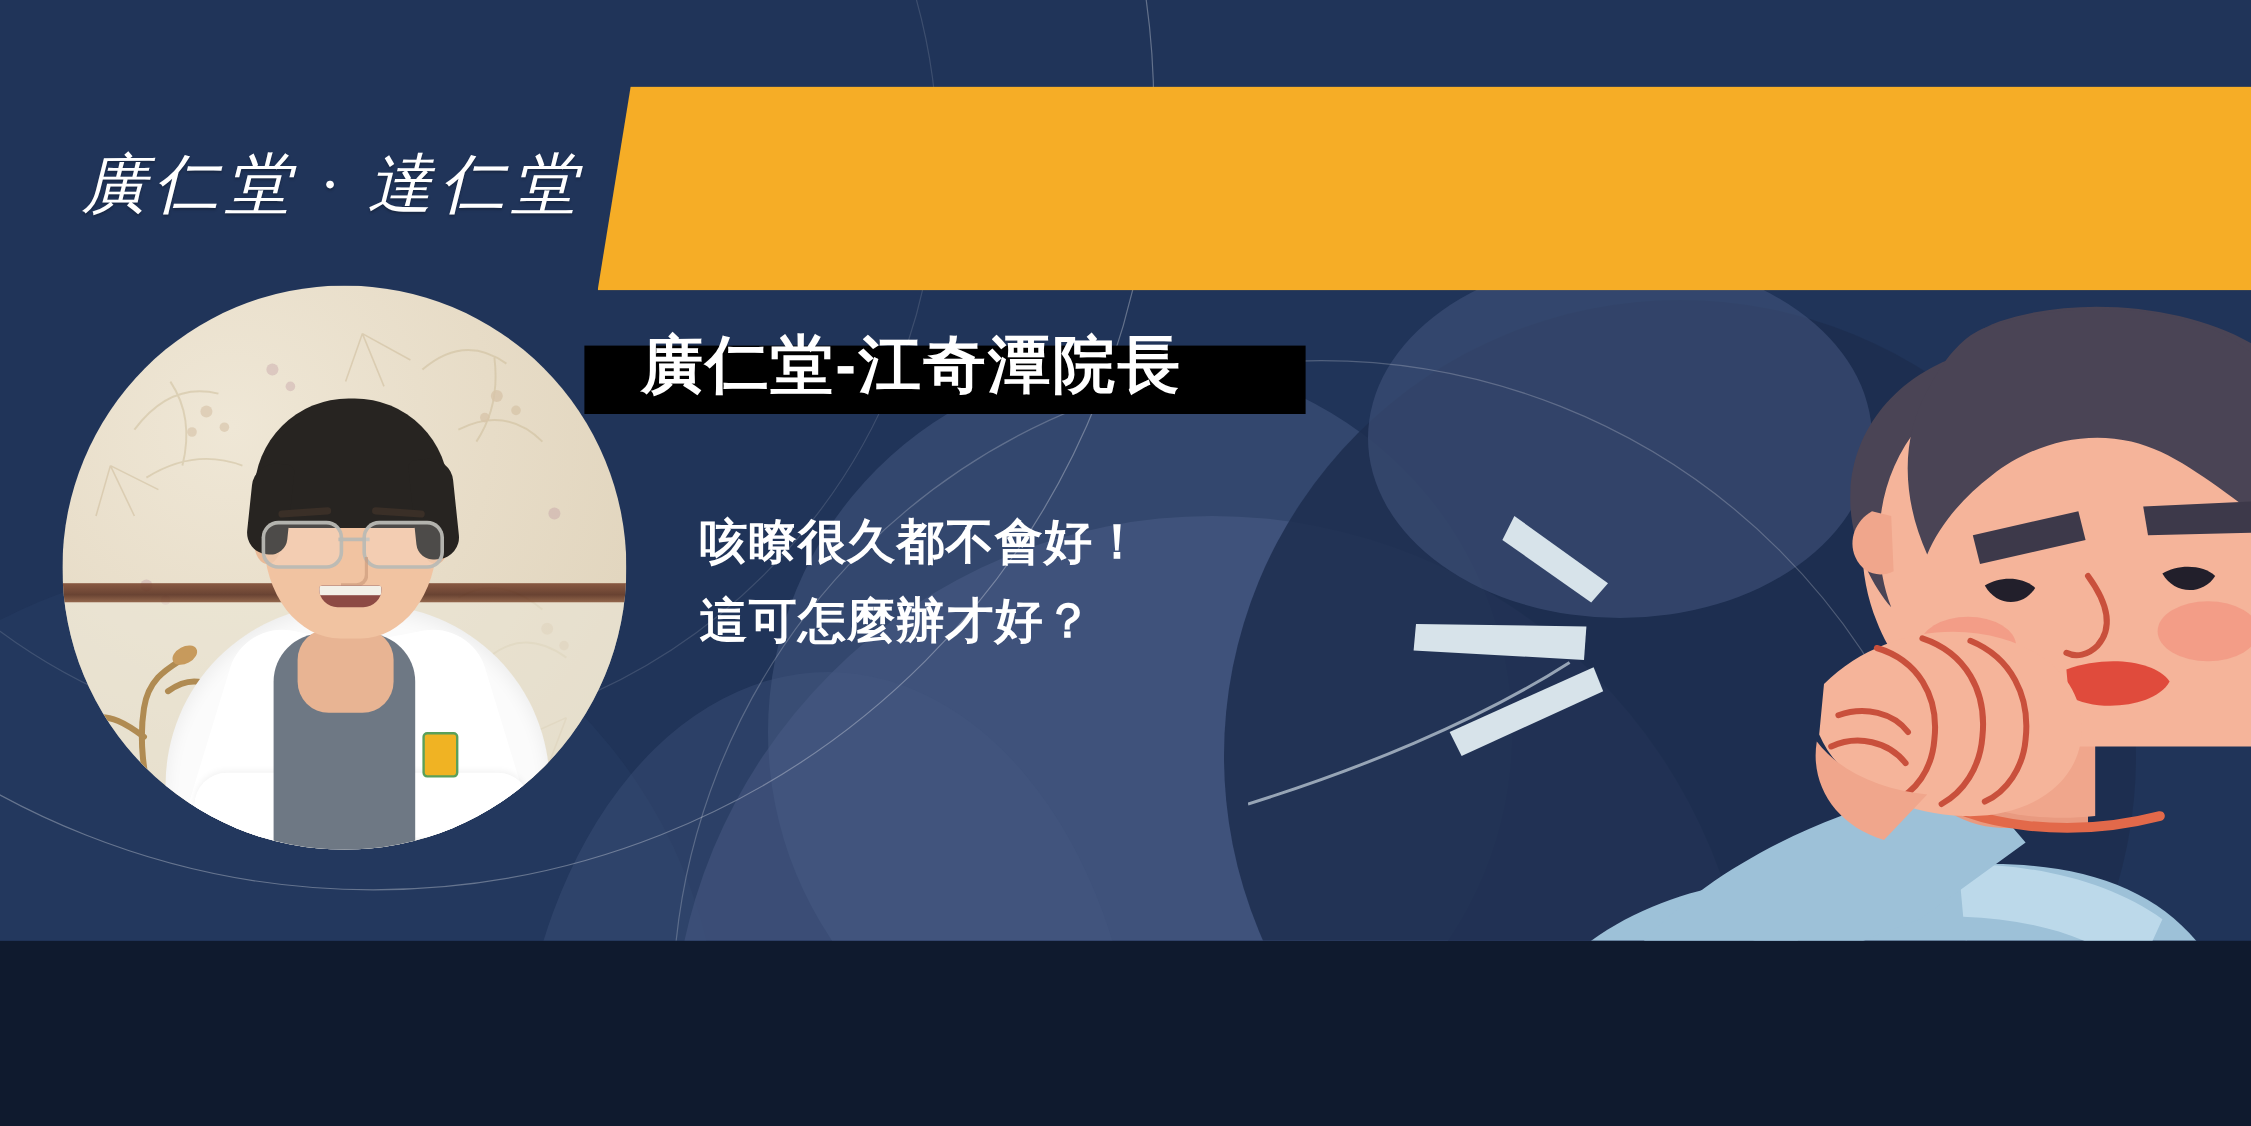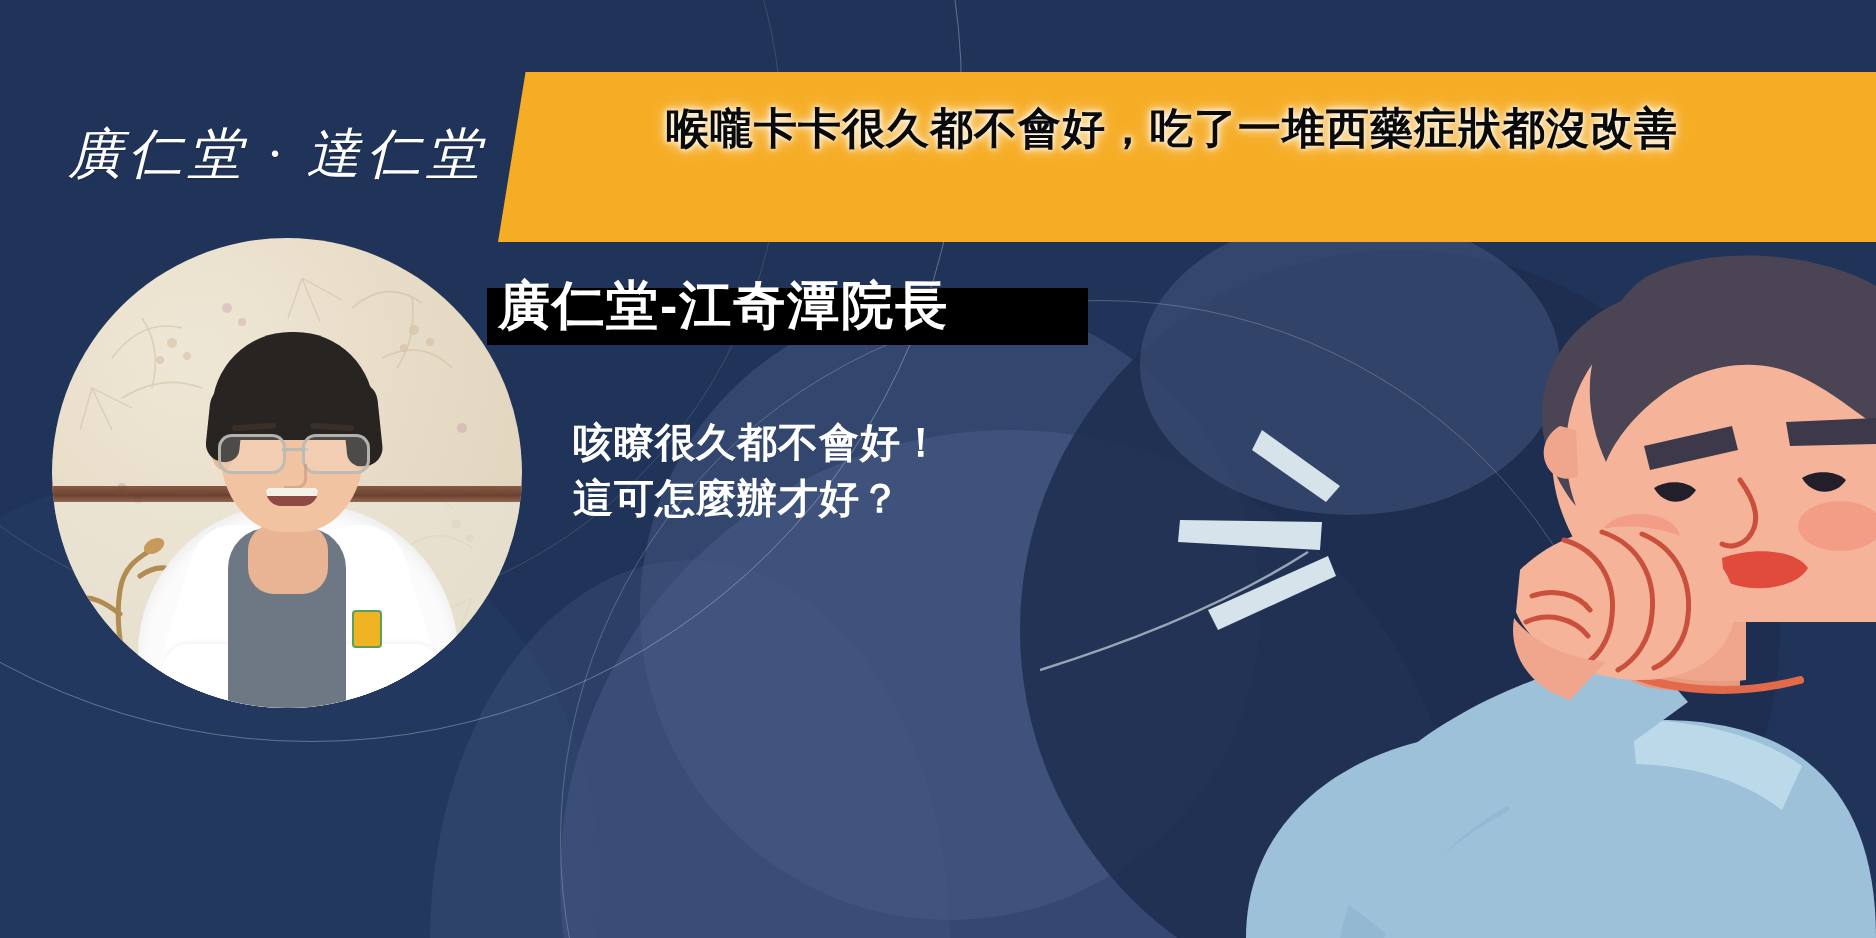--- a/index.html
+++ b/index.html
@@ -3,21 +3,21 @@
 <meta charset="utf-8">
 <style>
   html, body {
     margin: 0;
     padding: 0;
     background: #0f1a2e;
   }
   #stage {
     position: relative;
     width: 1876px;
-    height: 938px;
+    height: 784px;
     overflow: hidden;
     background: #203459;
     font-family: "Liberation Sans", "DejaVu Sans", sans-serif;
   }
 
   
   .bg-base {
     position: absolute;
     inset: 0;
     background: #203459;
@@ -248,21 +248,21 @@
   .title-bar {
     position: absolute;
     left: 487px;
     top: 288px;
     width: 601px;
     height: 57px;
     background: #000000;
   }
   .title-text {
     position: absolute;
-    left: 498px;
+    left: 534px;
     top: 274px;
     color: #ffffff;
     font-size: 52px;
     font-weight: 700;
     letter-spacing: 2px;
     line-height: 62px;
     white-space: nowrap;
   }
 
   
@@ -270,21 +270,21 @@
     position: absolute;
     left: 569px;
     top: 412px;
     color: #ffffff;
     font-size: 40px;
     font-weight: 700;
     line-height: 52px;
     letter-spacing: 1px;
     white-space: nowrap;
   }
-  .body-copy div { margin: 4px; }
+  .body-copy div { margin: 14px; }
 
   
   .person {
     position: absolute;
     left: 1040px;
     top: 250px;
     width: 836px;
     height: 688px;
   }
 </style>
@@ -375,21 +375,20 @@
         <b></b>
         <i class="r"></i>
     </div>
     <div class="doc-nose"></div>
     <div class="doc-mouth"></div>
     <div class="doc-badge"></div>
   </div>
 
   <div class="banner">
     <div class="banner-lines">
-      <div>喉嚨卡卡很久都不會好，吃了一堆西藥症狀都沒改善</div>
     </div>
   </div>
 
   <div class="title-bar"></div>
   <div class="title-text">廣仁堂-江奇潭院長</div>
 
   <div class="body-copy">
     <div>咳瞭很久都不會好！</div>
     <div>這可怎麼辦才好？</div>
   </div>

